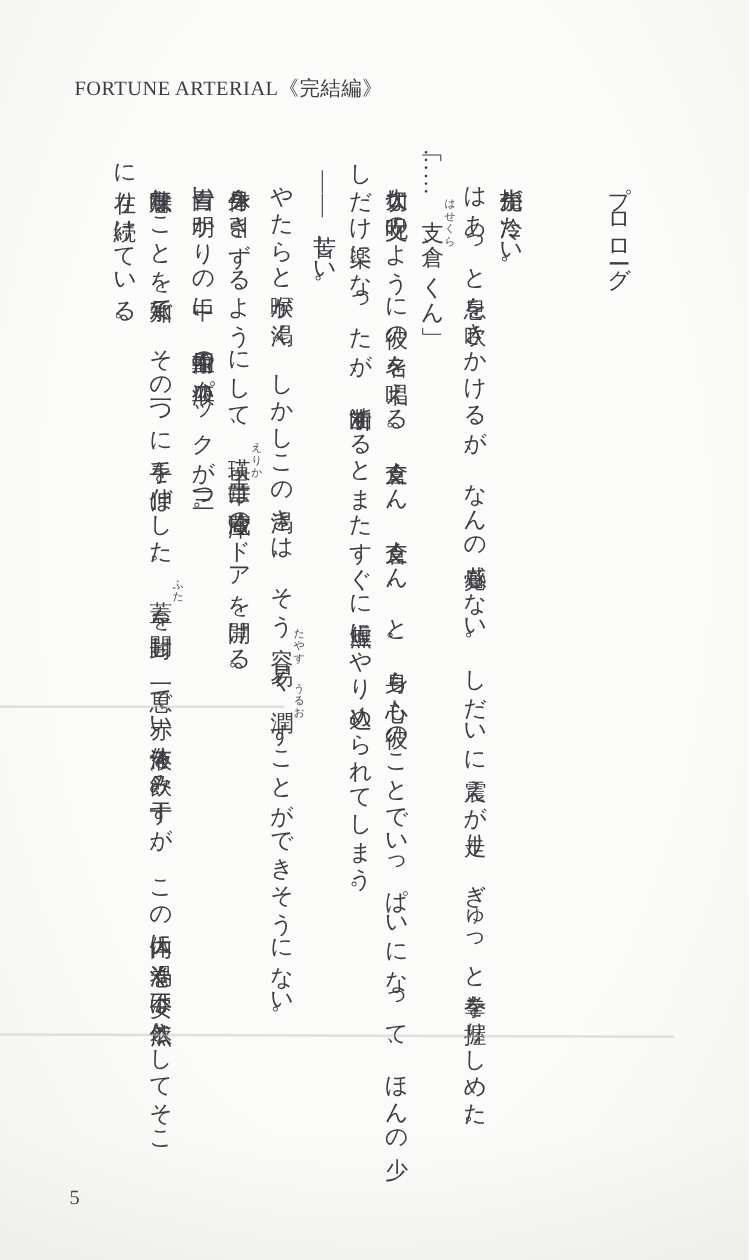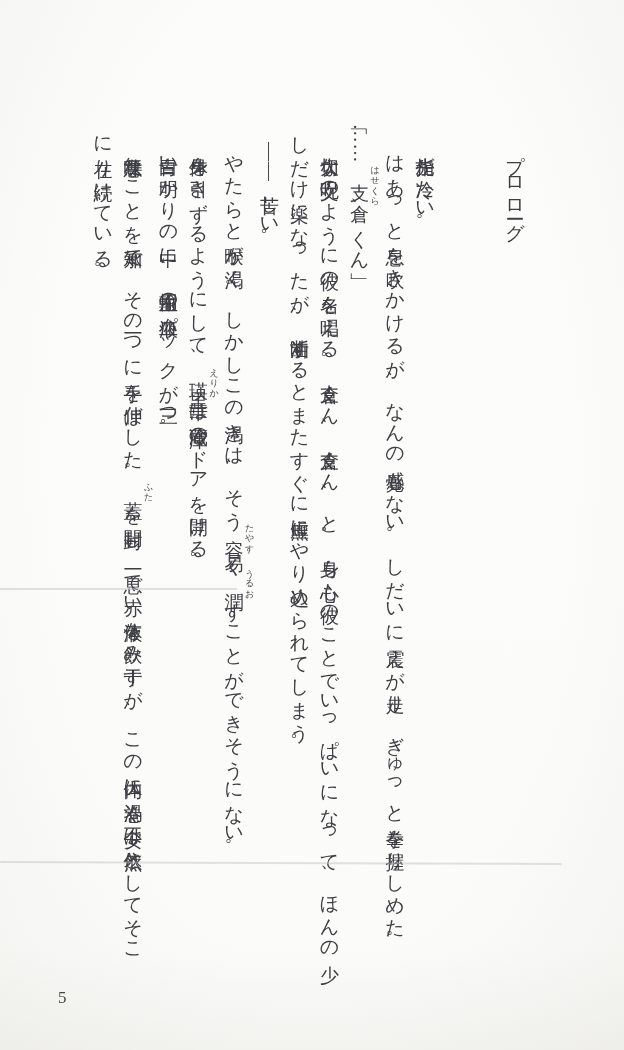--- a/index.html
+++ b/index.html
@@ -83,20 +83,21 @@
     top: 988px;
     font-size: 17px;
     color: #46464d;
   }
 </style>
 </head>
 <body>
 
 <div class="page">
 
+  <div class="header">FORTUNE ARTERIAL《完結編》</div>
 
   <div class="vtext">
     <h2>プロローグ</h2>
     <div class="paragraphs">
         <p class="para indent">指先が冷たい。</p>
         <p class="para indent">はあっと息を吹きかけるが、なんの感覚もない。しだいに震えが走り、ぎゅっと拳を握りしめた。</p>
         <p class="para">「……<ruby>支倉<rt>はせくら</rt></ruby>、くん」</p>
         <p class="para indent">大切な呪文のように彼の名を唱える。支倉くん、支倉くん、と。身も心も彼のことでいっぱいになって、ほんの少しだけ楽になったが、油断するとまたすぐに虚無にやり込められてしまう。</p>
         <p class="para indent">――苦しい。</p>
         <p class="para indent">やたらと喉が渇く。しかしこの渇きは、そう<ruby>容易<rt>たやす</rt></ruby>く<ruby>潤<rt>うるお</rt></ruby>すことができそうにない。</p>

